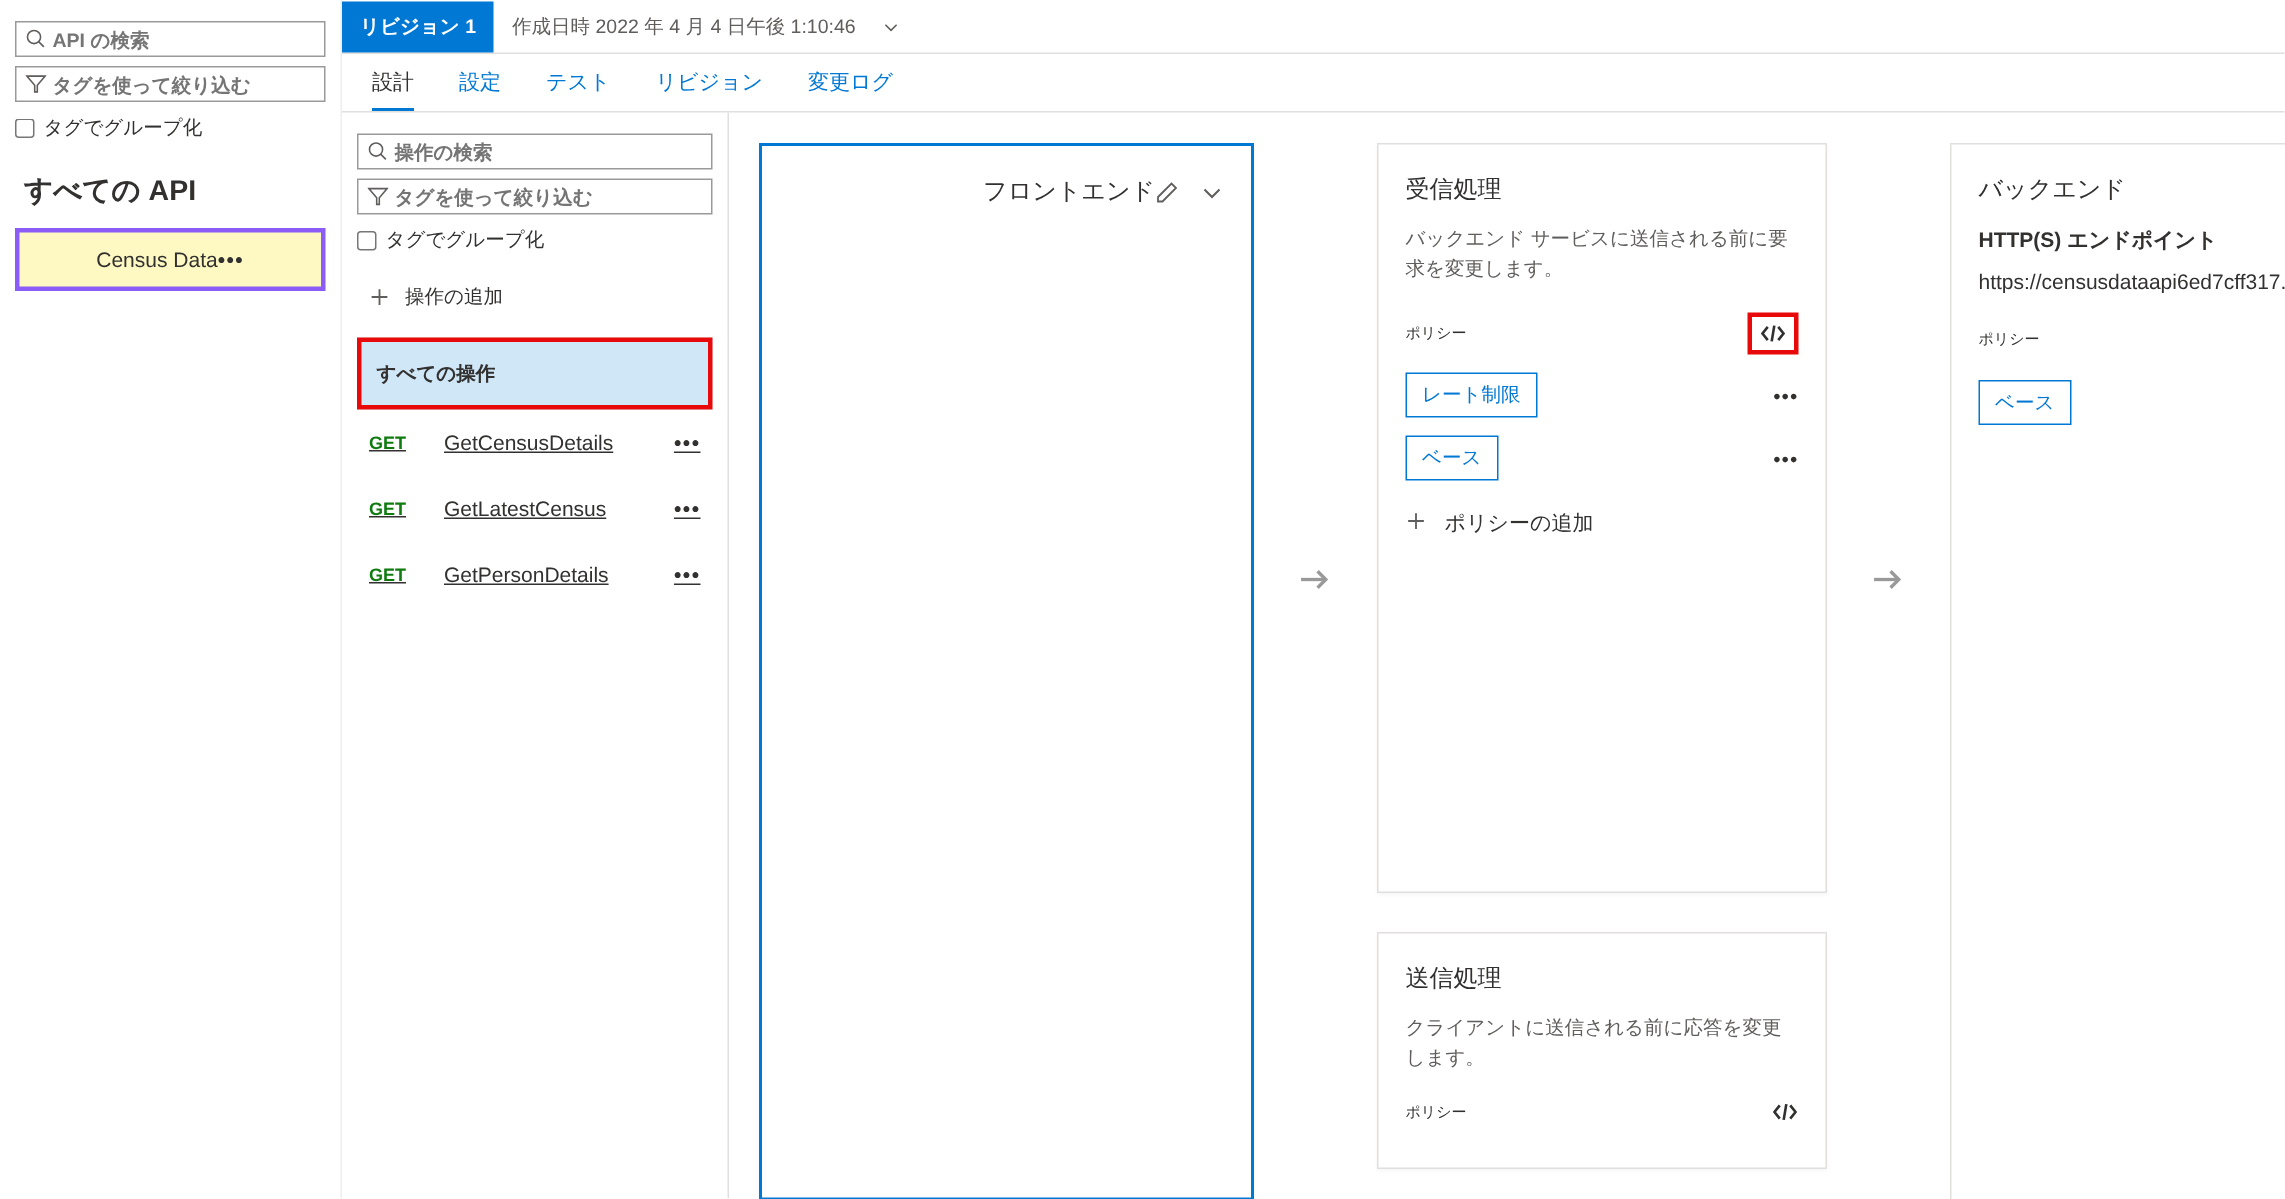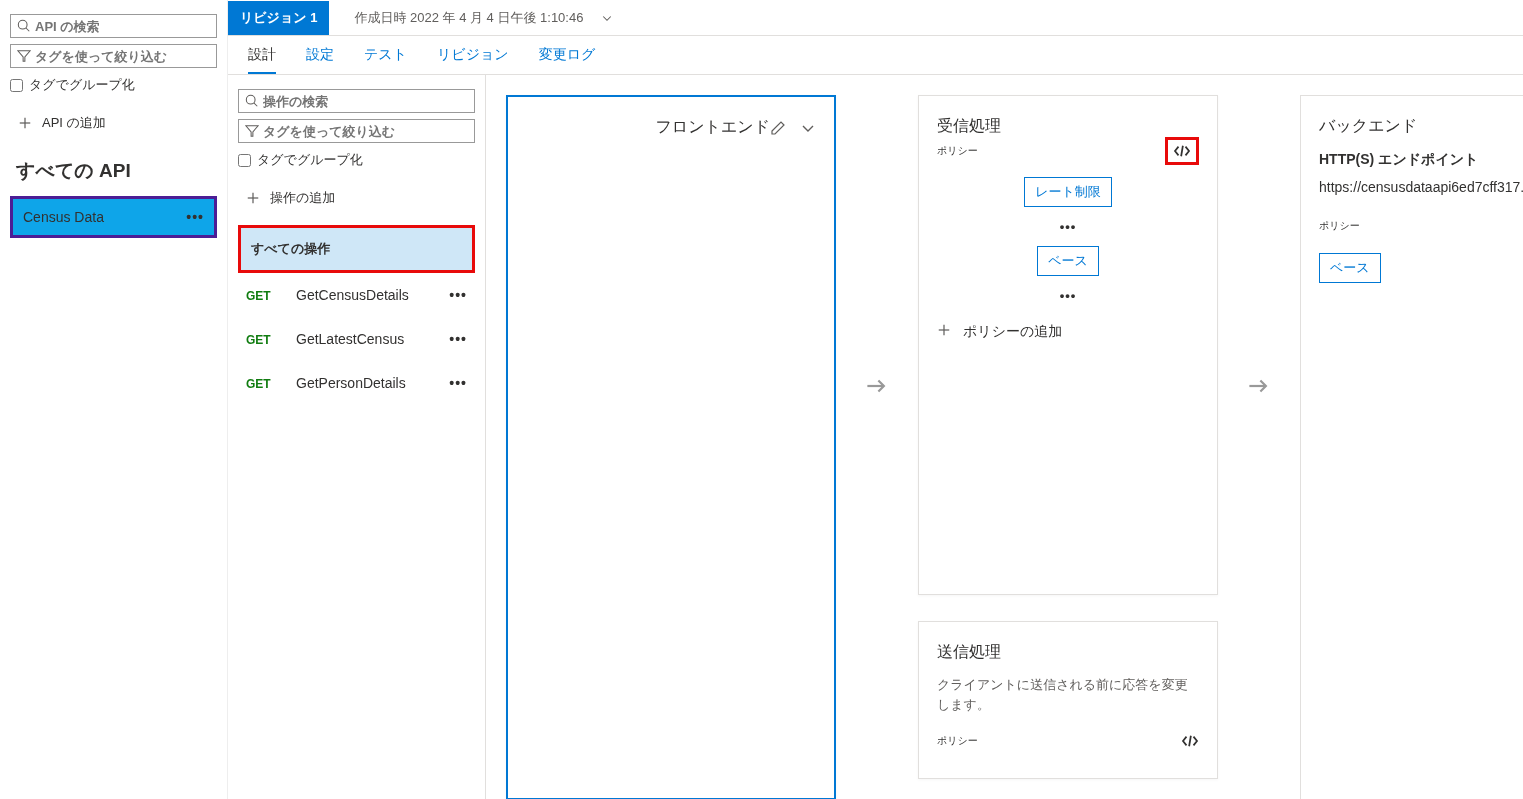--- a/index.html
+++ b/index.html
@@ -4,45 +4,45 @@
   <style>
     * { box-sizing: border-box; margin: 0; padding: 0; }
     body { font-family: 'Segoe UI', -apple-system, sans-serif; font-size: 13px; color: #323130; background: #fff; overflow: hidden; height: 799px; width: 1523px; }
     .layout { display: flex; height: 100%; }
     .sidebar-left { width: 258px; padding: 14px 10px; border-right: 1px solid #eee; }
     .search-box { display: flex; align-items: center; border: 1px solid #999; height: 24px; padding: 0 6px; margin-bottom: 6px; }
     .search-box input { border: none; outline: none; flex: 1; font-size: 13px; margin-left: 4px; background: transparent; font-weight: bold; }
     .check-row { display: flex; align-items: center; gap: 6px; font-size: 13px; margin: 8px 0 14px 0; }
     .add-row { display: flex; align-items: center; gap: 10px; color: #323130; padding: 6px 8px; cursor: pointer; }
     .heading { font-weight: 600; margin: 20px 6px 12px; font-size: 19px; }
-    .api-item { display: flex; align-items: center; justify-content: space-between; background: #0ea5e9; padding: 10px 10px; border: 3px solid #4c1d95; font-size: 14px; }
+    .api-item { display: flex; align-items: center; justify-content: center; background: #fef9c3; padding: 10px 10px; border: 3px solid #8b5cf6; font-size: 14px; }
     .dots { font-weight: bold; letter-spacing: 1px; cursor: pointer; }
     .main { flex: 1; display: flex; flex-direction: column; }
     .topbar { display: flex; align-items: center; height: 36px; border-bottom: 1px solid #e1dfdd; }
     .revision-tag { background: #0078d4; color: #fff; padding: 8px 12px; font-size: 13px; font-weight: 600; }
-    .created { color: #605e5c; margin-left: 25px; font-size: 13px; display: flex; align-items: center; gap: 18px; }
+    .created { color: #605e5c; margin-left: 12px; font-size: 13px; display: flex; align-items: center; gap: 18px; }
     .tabs { display: flex; gap: 30px; padding: 10px 20px; border-bottom: 1px solid #e1dfdd; font-size: 14px; }
     .tab { color: #0078d4; cursor: pointer; }
     .tab.active { color: #323130; border-bottom: 2px solid #0078d4; padding-bottom: 8px; margin-bottom: -10px; }
     .content { flex: 1; display: flex; overflow: hidden; }
     .ops-panel { width: 258px; border-right: 1px solid #e1dfdd; padding: 14px 10px; }
     .all-ops { background: #cfe7f7; border: 3px solid #e80a0a; padding: 12px 10px; font-weight: 600; font-size: 13px; margin-top: 12px; }
-    .op-row { display: flex; align-items: flex-end; gap: 18px; padding: 14px 8px; font-size: 14px; }
+    .op-row { display: flex; align-items: center; gap: 18px; padding: 14px 8px; font-size: 14px; text-decoration: underline; }
     .op-method { color: #107c10; font-weight: 600; width: 32px; font-size: 12px; }
     .op-row .dots { margin-left: auto; }
     .boards { flex: 1; display: flex; gap: 30px; padding: 20px; overflow-x: auto; align-items: flex-start; }
     .card { border: 1px solid #e1dfdd; width: 300px; padding: 20px 18px; background: #fff; box-shadow: 0 1px 3px rgba(0,0,0,.04); }
     .card.front { border: 2px solid #0078d4; height: 705px; width: 330px; }
     .card-header { display: flex; align-items: center; justify-content: flex-end; }
     .card-title { font-size: 16px; color: #323130; }
     .card-desc { color: #605e5c; font-size: 13px; margin: 12px 0 20px; line-height: 1.5; }
     .policy-label { font-size: 10px; display: flex; align-items: center; justify-content: space-between; }
     .code-icon { display: inline-flex; border: 3px solid #e80a0a; padding: 4px 5px; }
     .pill { border: 1px solid #0078d4; color: #0078d4; padding: 5px 10px; display: inline-block; font-size: 13px; margin-top: 12px; }
-    .pill-row { display: flex; align-items: center; justify-content: space-between; flex-direction: column; }
+    .pill-row { display: flex; align-items: center; justify-content: space-between; }
     .add-policy { display: flex; gap: 12px; margin-top: 20px; font-size: 14px; cursor: pointer; font-family: Liberation Serif, serif; }
     .arrow { display: inline-flex; align-items: center; margin-top: 280px; }
     .col { display: flex; flex-direction: column; gap: 26px; }
     .backend-card { width: 290px; padding: 20px 18px; border-top: 1px solid #e1dfdd; border-left: 1px solid #e1dfdd; border-bottom: 1px solid #e1dfdd; height: 705px; }
     .endpoint { font-weight: 600; margin: 14px 0 10px; font-size: 14px; }
     .url { font-size: 14px; color: #323130; white-space: nowrap; overflow: hidden; text-overflow: clip; margin-bottom: 24px; }
     svg { display: block; }
   </style>
 </head>
 <body>
@@ -59,27 +59,20 @@
     <div class="search-box">
       <svg width="14" height="14" viewBox="0 0 16 16">
           <polygon points="1,2 15,2 9,9 9,14 7,14 7,9" fill="none" stroke="#605e5c" stroke-width="1.2"></polygon>
         </svg>
       <input placeholder="タグを使って絞り込む" style="">
     </div>
     <label class="check-row">
       <input type="checkbox" style="">
       <span>タグでグループ化</span>
     </label>
-    <div class="add-row">
-      <svg width="14" height="14" viewBox="0 0 16 16">
-          <line x1="8" y1="2" x2="8" y2="14" stroke="#605e5c" stroke-width="1.4"></line>
-          <line x1="2" y1="8" x2="14" y2="8" stroke="#605e5c" stroke-width="1.4"></line>
-        </svg>
-      <span>API の追加</span>
-    </div>
     <div class="heading">すべての API</div>
     <div class="api-item">
       <span>Census Data</span>
       <span class="dots">•••</span>
     </div>
   </div>
 
   <div class="main">
     <div class="topbar">
       <div class="revision-tag">リビジョン 1</div>
@@ -159,20 +152,21 @@
         <div class="arrow">
           <svg width="22" height="22" viewBox="0 0 16 16">
               <line x1="1" y1="8" x2="13" y2="8" stroke="#999" stroke-width="1.6"></line>
               <polyline points="9,4 13,8 9,12" fill="none" stroke="#999" stroke-width="1.6"></polyline>
             </svg>
         </div>
 
         <div class="col">
           <div class="card" style="height:500px;">
             <div class="card-title">受信処理</div>
+            <div class="card-desc">バックエンド サービスに送信される前に要求を変更します。</div>
             <div class="policy-label">
               <span>ポリシー</span>
               <span class="code-icon">
                 <svg width="18" height="14" viewBox="0 0 20 16">
                     <polyline points="6,3 2,8 6,13" fill="none" stroke="#323130" stroke-width="2"></polyline>
                     <polyline points="14,3 18,8 14,13" fill="none" stroke="#323130" stroke-width="2"></polyline>
                     <line x1="11" y1="2" x2="9" y2="14" stroke="#323130" stroke-width="2"></line>
                   </svg>
               </span>
             </div>

